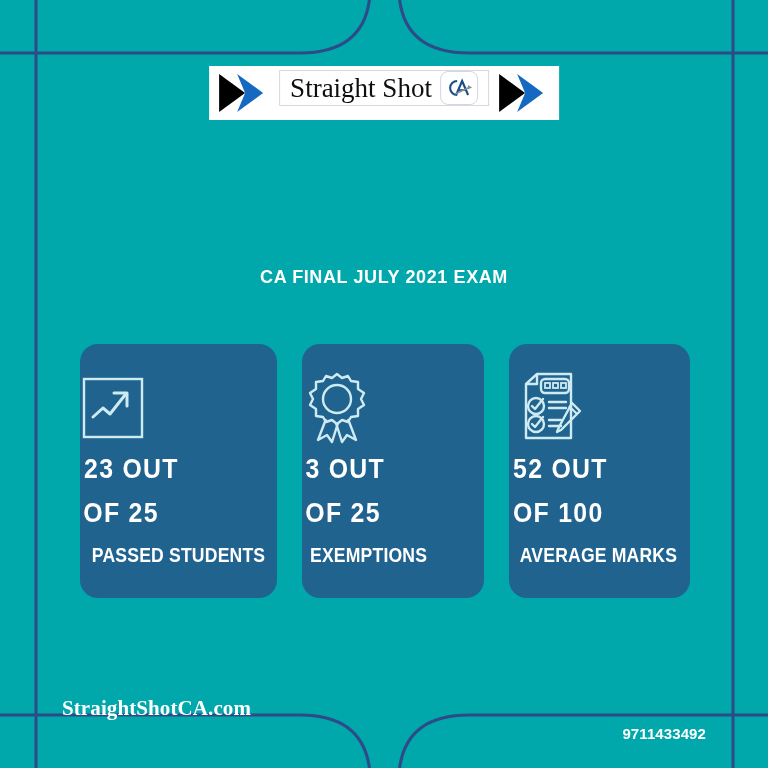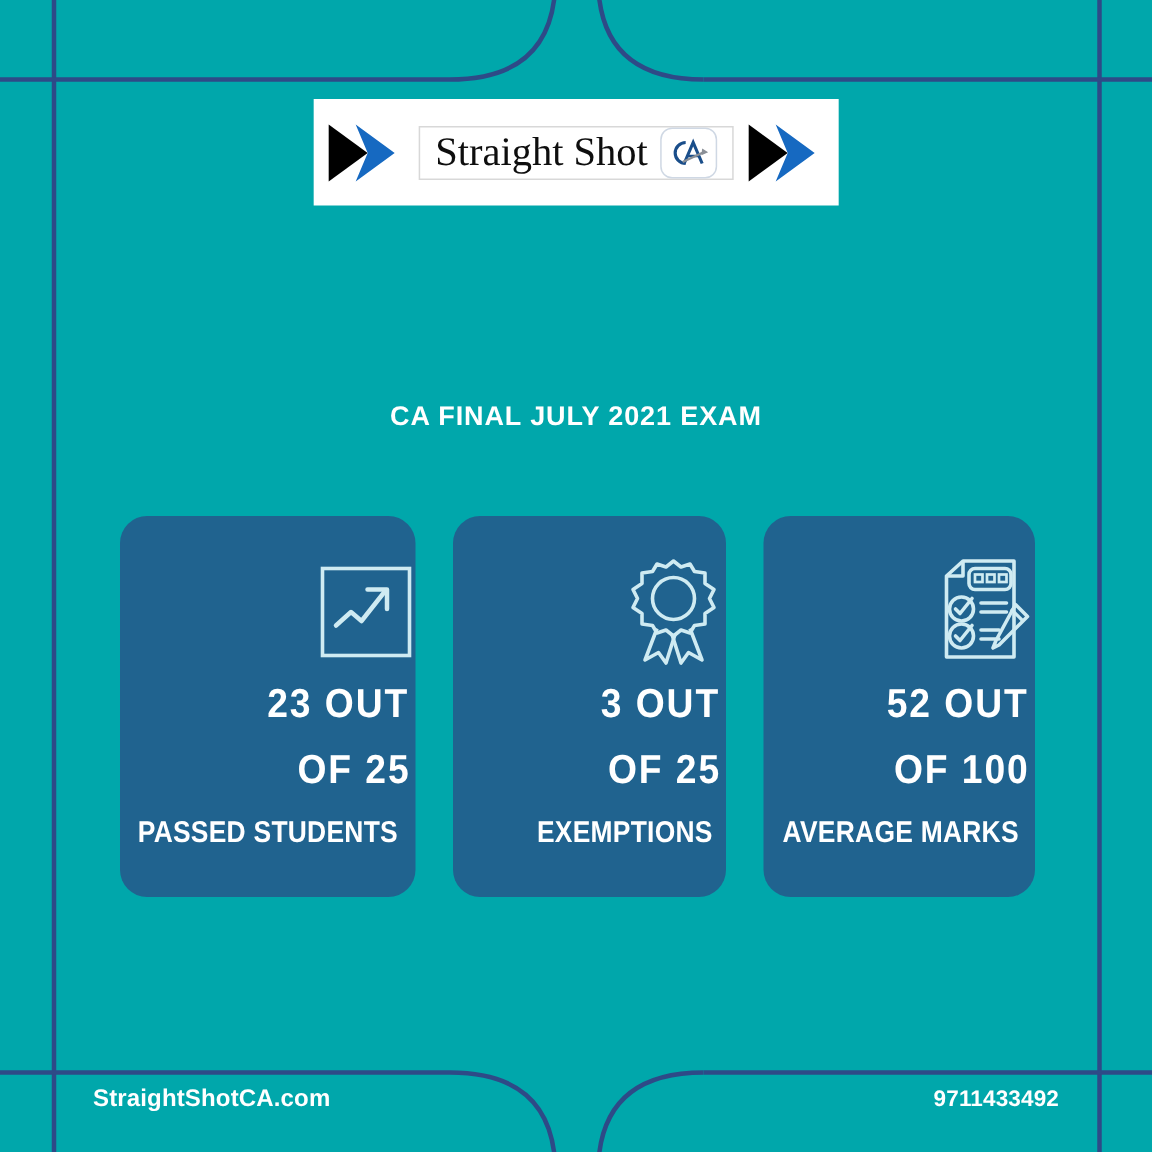--- a/index.html
+++ b/index.html
@@ -25,23 +25,23 @@
     pointer-events: none;
   }
 
   
   .logo-wrap {
     position: absolute;
     left: 50%;
     top: 66px;
     transform: translateX(-50%);
     display: flex;
-    align-items: center;
+    align-items: flex-start;
     background: #ffffff;
-    height: 71px;
+    height: 54px;
     padding: 0 6px;
     box-sizing: border-box;
   }
   .logo-arrows {
     display: flex;
     align-items: center;
     height: 100%;
     padding: 0 2px;
   }
   .logo-center {
@@ -111,21 +111,21 @@
     height: 254px;
     display: flex;
     gap: 25px;
   }
   .card {
     flex: 1 1 0;
     background: #20638F;
     border-radius: 18px;
     display: flex;
     flex-direction: column;
-    align-items: flex-end;
+    align-items: flex-start;
     padding-top: 22px;
     box-sizing: border-box;
   }
   .card-icon {
     height: 84px;
     display: flex;
     align-items: center;
     justify-content: center;
   }
   .stat-big {
@@ -149,26 +149,26 @@
     letter-spacing: 0.2px;
     text-align: center;
     transform: scaleX(0.88);
     white-space: nowrap;
   }
 
   
   .footer-site {
     position: absolute;
     left: 62px;
-    top: 733px;
+    top: 708px;
     transform: translateY(-50%);
     color: #ffffff;
-    font-family: Liberation Sans, sans-serif;
-    font-weight: 700;
-    font-size: 16px;
+    font-family: Liberation Serif, serif;
+    font-weight: 700;
+    font-size: 21px;
     letter-spacing: 0.1px;
   }
   .footer-phone {
     position: absolute;
     right: 62px;
     top: 733px;
     transform: translateY(-50%);
     color: #ffffff;
     font-family: "Liberation Sans", sans-serif;
     font-weight: 700;

